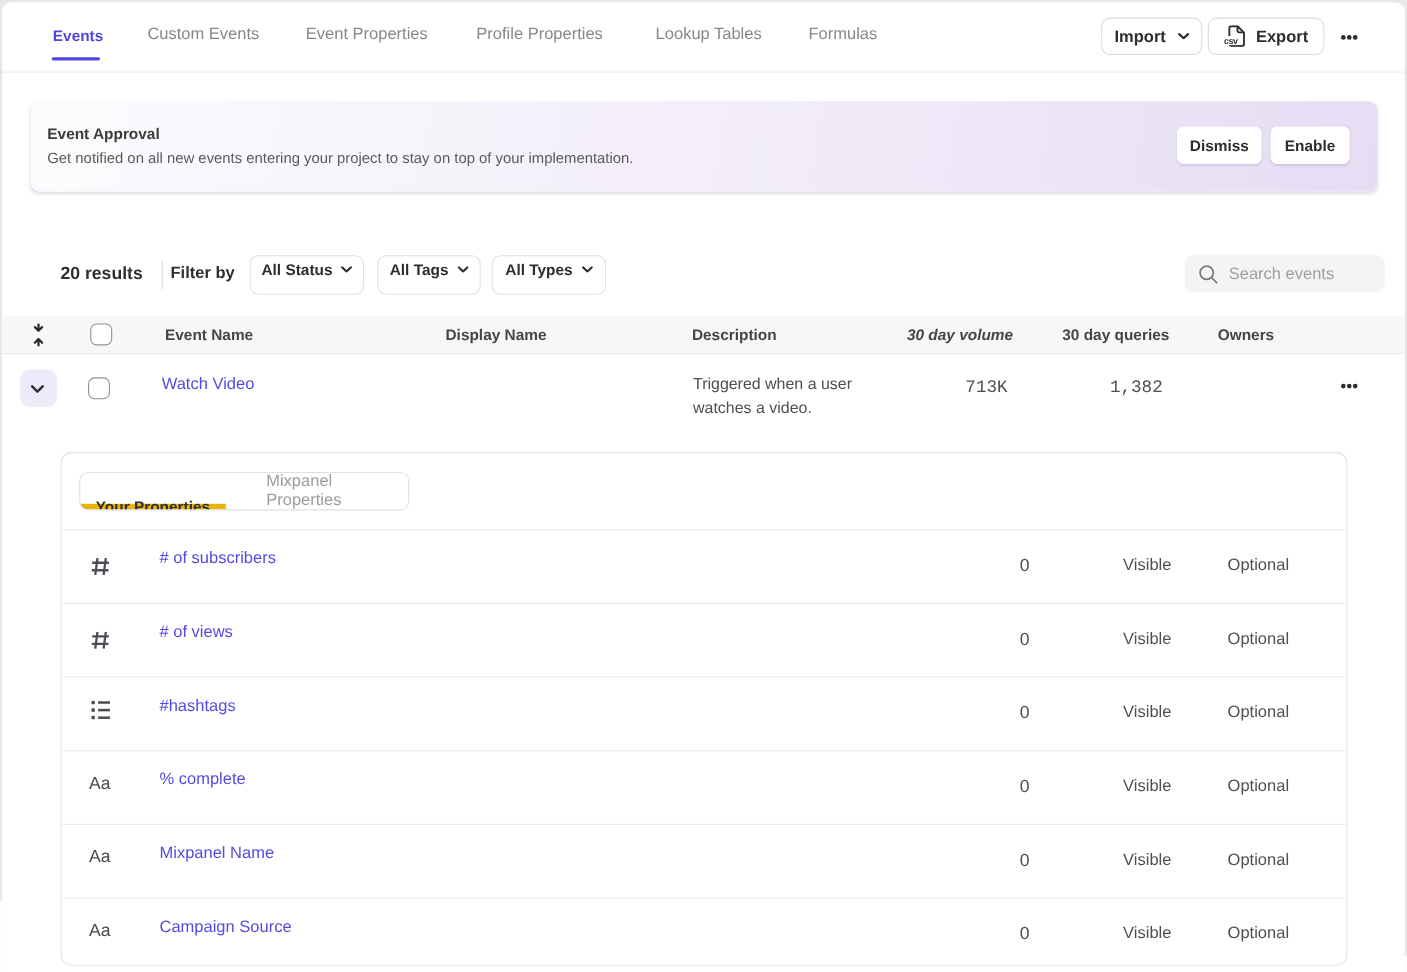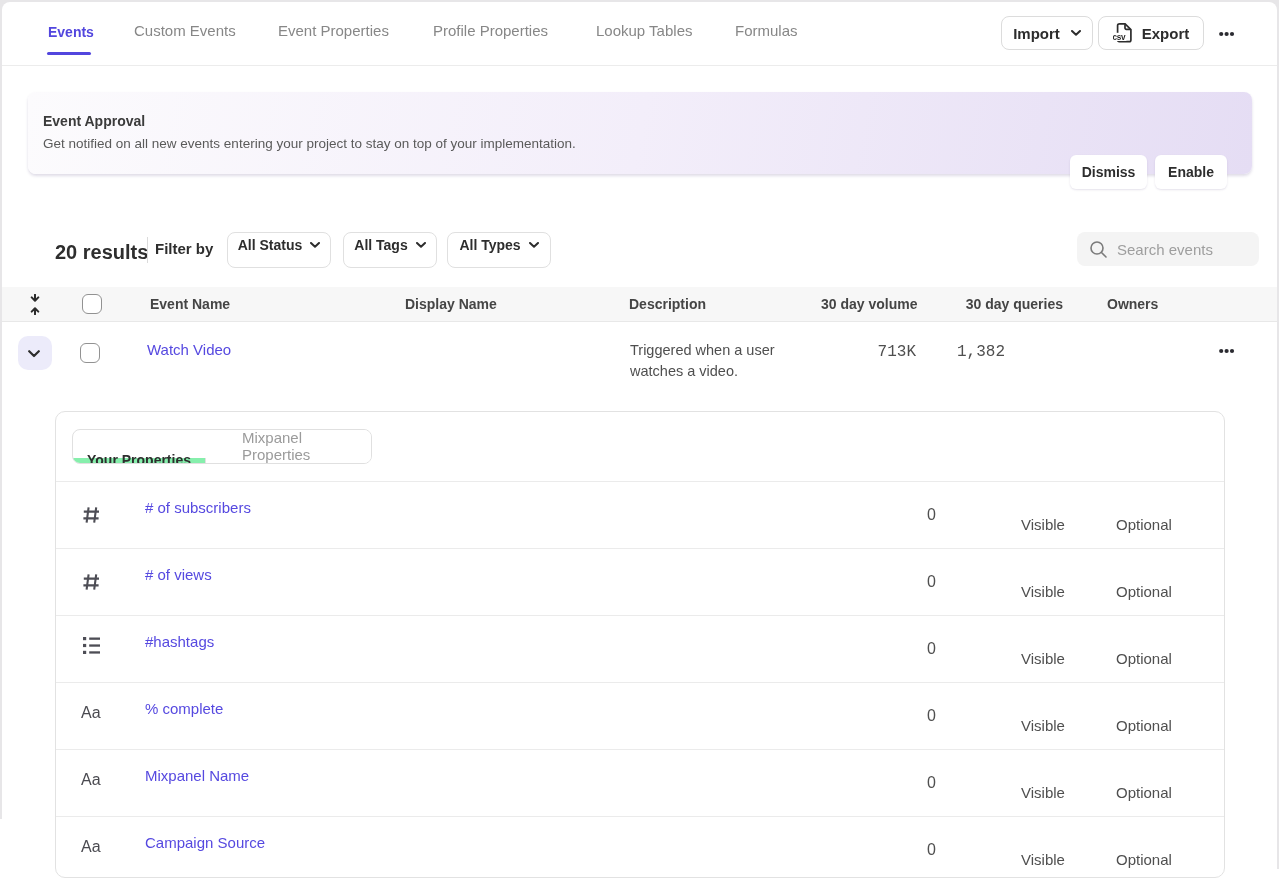--- a/index.html
+++ b/index.html
@@ -16,43 +16,43 @@
 .tab.active { color:#5246de; font-size:14px; font-weight:700; top:21.5px; }
 .underline { position:absolute; left:47px; top:51.5px; width:44px; height:3.5px; border-radius:2px; background:#5246de; }
 .btn { position:absolute; border:1px solid #dcdcdc; border-radius:8px; background:#fff; display:flex; align-items:center; justify-content:center; font-size:15px; font-weight:700; color:#2d2d2d; }
 
 
 .banner { position:absolute; left:28px; top:92px; width:1224px; height:82px; border-radius:8px;
   background:linear-gradient(100deg, #fcfbfd 0%, #f3eefa 50%, #e5ddf4 100%);
   box-shadow:0 2px 3px rgba(80,60,120,0.18); }
 .banner h3 { position:absolute; left:15px; top:21px; font-size:14px; font-weight:700; color:#3b3b3b; }
 .banner p { position:absolute; left:15px; top:43.5px; font-size:13.5px; color:#5a5a5a; }
-.wbtn { position:absolute; top:23px; height:34px; background:#fff; border-radius:6px; display:flex; align-items:center; justify-content:center; font-size:14px; font-weight:700; color:#2d2d2d; box-shadow:0 1px 2px rgba(80,60,120,0.15);margin-top:40px; }
-
-
-.fr-text { position:absolute; font-size:20px; font-weight:700; color:#2e2e2e; white-space:nowrap; }
+.wbtn { position:absolute; top:23px; height:34px; background:#fff; border-radius:6px; display:flex; align-items:center; justify-content:center; font-size:14px; font-weight:700; color:#2d2d2d; box-shadow:0 1px 2px rgba(80,60,120,0.15); }
+
+
+.fr-text { position:absolute; font-size:16px; font-weight:700; color:#2e2e2e; white-space:nowrap; }
 .fbtn { position:absolute; top:232px; height:36px; border:1px solid #e0e0e0; border-radius:8px; background:#fff; display:flex; align-items:center; justify-content:center; font-size:14px; font-weight:700; color:#2d2d2d; padding-bottom:10px; }
 .search { position:absolute; left:1077px; top:232px; width:182px; height:34px; background:#f4f4f4; border-radius:8px; }
 .search .ph { position:absolute; left:40px; top:9px; font-size:15px; color:#9e9e9e; }
 
 
 .thead { position:absolute; left:2px; top:287px; width:1275px; height:35px; background:#f7f7f7; border-bottom:1px solid #e8e8e8; }
 .th { position:absolute; top:9px; font-size:14px; font-weight:700; color:#454545; white-space:nowrap; }
 .checkbox { position:absolute; width:20px; height:20px; border:1.5px solid #929292; border-radius:6px; background:#fff; }
 .rowbtn { position:absolute; left:18px; top:336px; width:34px; height:34px; background:#ecebfa; border-radius:10px; }
 .mono { font-family:"Liberation Mono", monospace; }
 
 
 .panel { position:absolute; left:55px; top:411px; width:1170px; height:467px; border:1px solid #e2e2e2; border-radius:10px; background:#fff; }
 .seg { position:absolute; left:16px; top:16.5px; height:35.5px; border:1px solid #e0e0e0; border-radius:8px; display:flex; overflow:hidden; }
-.seg .s1 { width:133px; background:#86efac; display:flex; align-items:center; justify-content:center; font-size:14px; font-weight:700; color:#2e2e2e; border-right:1px solid #e0e0e0;margin-top:28px; }
+.seg .s1 { width:133px; background:#eab308; display:flex; align-items:center; justify-content:center; font-size:14px; font-weight:700; color:#2e2e2e; border-right:1px solid #e0e0e0;margin-top:28px; }
 .seg .s2 { width:165px; background:#fff; display:flex; align-items:center; justify-content:center; font-size:15px; color:#9b9b9b;padding-left:36px; }
 .prow { position:absolute; left:0; width:1168px; border-top:1px solid #ebebeb; }
 .pname { position:absolute; left:89px; top:17px; font-size:15px; color:#5649e0; }
-.pval { position:absolute; top:34px; font-size:15px; color:#4f4f4f; }
+.pval { position:absolute; top:23px; font-size:15px; color:#4f4f4f; }
 .pval.z { font-size:16px; top:24px; }
 .picon { position:absolute; }
 </style>
 </head>
 <body>
 <div class="card"></div>
 <div class="abs patchL"></div>
 <div class="abs patchR"></div>
 
 <div class="nav">
@@ -118,35 +118,35 @@
 
 <div class="thead">
   <svg width="18" height="21" viewBox="0 0 18 21" style="position:absolute; left:24px; top:7px;">
     <path d="M9 0.7 V6.4 M5.7 3.4 L9 6.7 L12.3 3.4" fill="none" stroke="#2b2b2b" stroke-width="2" stroke-linecap="round" stroke-linejoin="round"></path>
     <path d="M9 20.3 V14.6 M5.7 17.6 L9 14.3 L12.3 17.6" fill="none" stroke="#2b2b2b" stroke-width="2" stroke-linecap="round" stroke-linejoin="round"></path>
   </svg>
   <div class="checkbox" style="left:80px; top:7px;"></div>
   <div class="th" style="left:148px;">Event Name</div>
   <div class="th" style="left:403px;">Display Name</div>
   <div class="th" style="left:627px;">Description</div>
-  <div class="th" style="left:819px; width:100px; text-align:left;">30 day volume</div>
+  <div class="th" style="left:819px; width:100px; text-align:right;font-style:italic;">30 day volume</div>
   <div class="th" style="left:961px; width:100px; text-align:right;">30 day queries</div>
   <div class="th" style="left:1105px;">Owners</div>
 </div>
 
 <div class="rowbtn">
   <svg width="12" height="8" viewBox="0 0 12 8" style="position:absolute; left:10px; top:14px;">
       <path d="M1.2 1.2 L6 6 L10.8 1.2" fill="none" stroke="#2d2d2d" stroke-width="2.2" stroke-linecap="round" stroke-linejoin="round"></path>
     </svg>
 </div>
 <div class="checkbox" style="left:80px; top:343px;"></div>
 <div class="abs" style="left:147px; top:341px; font-size:15px; color:#5649e0;">Watch Video</div>
 <div class="abs" style="left:630px; top:340px; font-size:14.5px; color:#4f4f4f; line-height:20.5px; width:160px;">Triggered when a user watches a video.</div>
 <div class="abs mono" style="left:816px; top:343px; width:100px; text-align:right; font-size:16px; color:#4f4f4f;">713K</div>
-<div class="abs mono" style="left:957px; top:343px; width:100px; text-align:left; font-size:16px; color:#4f4f4f;">1,382</div>
+<div class="abs mono" style="left:957px; top:343px; width:100px; text-align:right; font-size:16px; color:#4f4f4f;">1,382</div>
 <svg class="abs" style="left:1219px; top:348px;" width="16" height="6" viewBox="0 0 16 6">
     <circle cx="2.2" cy="3" r="2.1" fill="#2b2b31"></circle>
     <circle cx="7.6" cy="3" r="2.1" fill="#2b2b31"></circle>
     <circle cx="13" cy="3" r="2.1" fill="#2b2b31"></circle>
   </svg>
 
 <div class="panel">
   <div class="seg">
       <div class="s1">Your Properties</div>
       <div class="s2">Mixpanel Properties</div>

